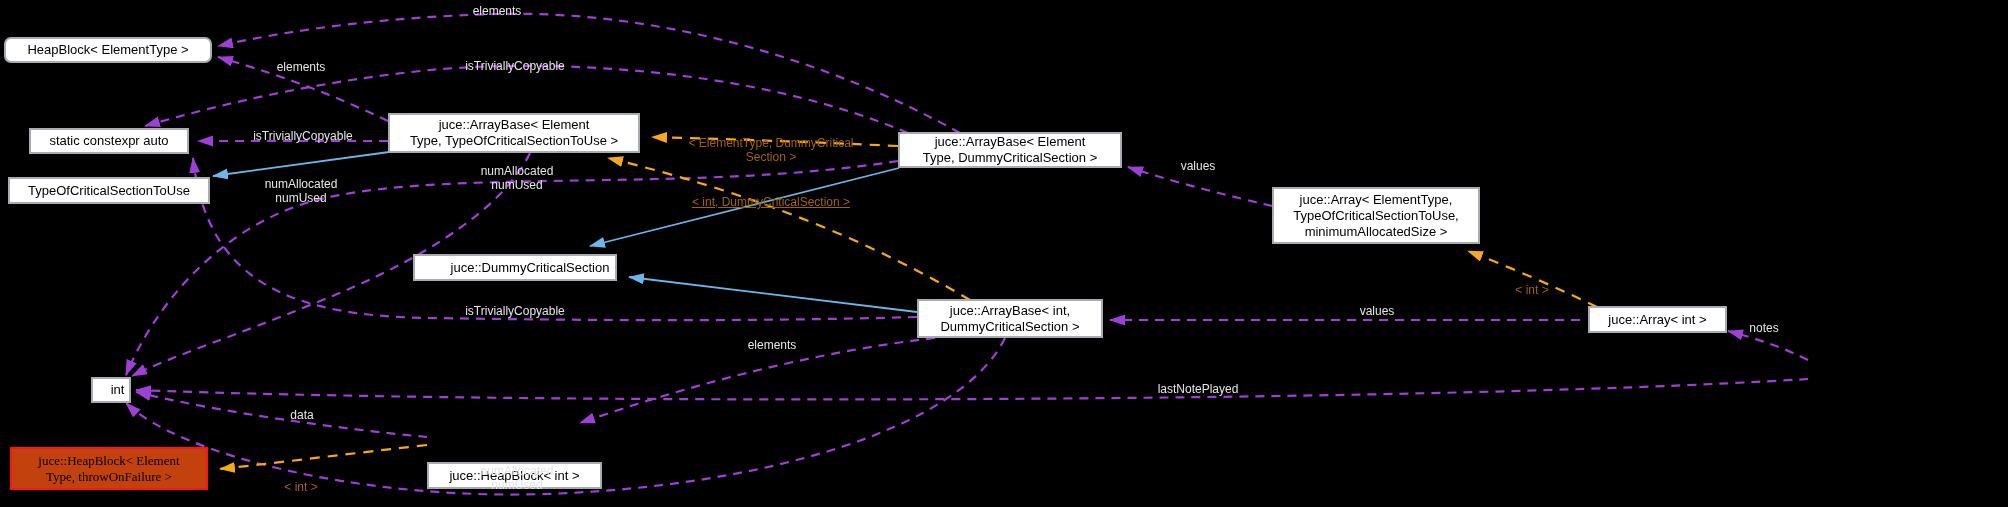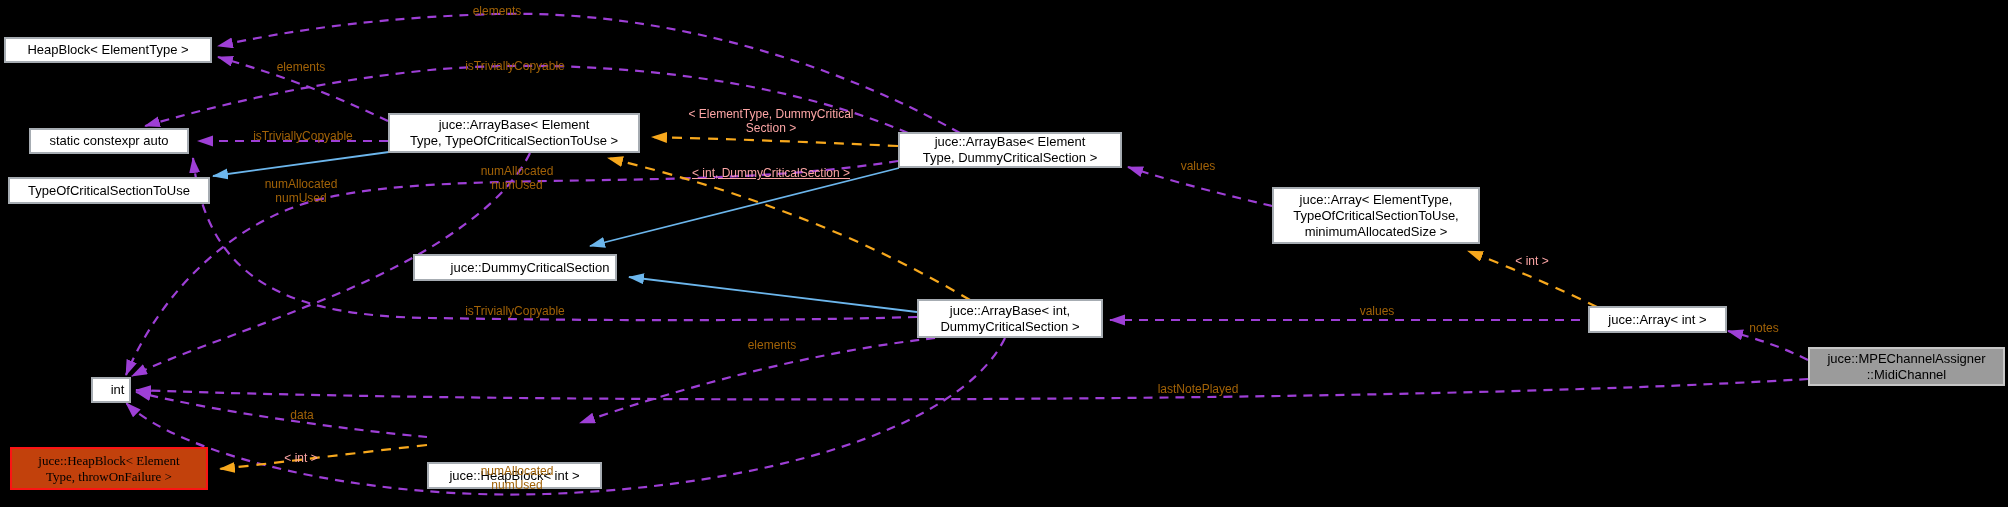--- a/index.html
+++ b/index.html
@@ -15,24 +15,24 @@
     position:absolute;box-sizing:border-box;
     background:#ffffff;border:2px solid #a6acb2;color:#000;
     display:flex;align-items:center;justify-content:center;
     text-align:center;font:13px/16px "Liberation Sans",sans-serif;
     white-space:pre-line;padding:1px 3px;
   }
   .node.current{background:#9b9b9b;border-color:#c6c6c6;}
   .node.error{background:#c2410c;border-color:#fb1414;font-family:Liberation Serif, serif;}
   .elabel{
     position:absolute;transform:translate(-50%,-50%);
-    color:#a16207;font:12px/14px "Liberation Sans",sans-serif;
+    color:#e5e5e5;font:12px/14px "Liberation Sans",sans-serif;
     white-space:pre-line;text-align:center;
   }
-  .elabel.orange{color:#fca5a5;}
+  .elabel.orange{color:#a16207;margin-top:29px;}
 </style>
 </head>
 <body>
 
 <div id="canvas">
 
   <svg id="edges" width="2008" height="507" viewBox="0 0 2008 507" xmlns="http://www.w3.org/2000/svg">
     <defs>
       <marker id="arr-purple" markerWidth="17" markerHeight="12" refX="15" refY="5.5" orient="auto" markerUnits="userSpaceOnUse">
         <path d="M0,0 L16,5.5 L0,11 z" fill="#9e3fd6"></path>
@@ -69,36 +69,34 @@
       <path d="M 427 445 C 355 453 292 461 220 469" marker-end="url(#arr-orange)"></path>
     </g>
 
     <g fill="none" stroke="#6cb6ec" stroke-width="1.8">
       <path d="M 389 152 L 213 176" marker-end="url(#arr-blue)"></path>
       <path d="M 899 168 L 590 246" marker-end="url(#arr-blue)"></path>
       <path d="M 917 312 L 629 277" marker-end="url(#arr-blue)"></path>
     </g>
   </svg>
 
-  <div class="node" style="left:4px;top:37px;width:208px;height:26px;">HeapBlock&lt; ElementType &gt;</div>
+  <div class="node" style="left:4px;top:37px;width:208px;height:26px;border-radius:7px;">HeapBlock&lt; ElementType &gt;</div>
   <div class="node" style="left:29px;top:128px;width:160px;height:26px;">static constexpr auto</div>
   <div class="node" style="left:8px;top:177px;width:202px;height:27px;">TypeOfCriticalSectionToUse</div>
   <div class="node" style="left:388px;top:113px;width:252px;height:40px;">juce::ArrayBase&lt; Element
 Type, TypeOfCriticalSectionToUse &gt;</div>
   <div class="node" style="left:898px;top:132px;width:224px;height:36px;">juce::ArrayBase&lt; Element
 Type, DummyCriticalSection &gt;</div>
   <div class="node" style="left:1272px;top:187px;width:208px;height:57px;">juce::Array&lt; ElementType,
 TypeOfCriticalSectionToUse,
 minimumAllocatedSize &gt;</div>
   <div class="node" style="left:413px;top:254px;width:204px;height:27px;padding-left:33px;">juce::DummyCriticalSection</div>
   <div class="node" style="left:917px;top:299px;width:186px;height:39px;">juce::ArrayBase&lt; int,
 DummyCriticalSection &gt;</div>
   <div class="node" style="left:1580px;top:306px;width:139px;height:27px;margin-left:8px;">juce::Array&lt; int &gt;</div>
-  <div class="node current" style="left:1808px;top:347px;width:197px;height:39px;">juce::MPEChannelAssigner
-::MidiChannel</div>
   <div class="node" style="left:91px;top:377px;width:40px;height:26px;padding-left:16px;">int</div>
   <div class="node" style="left:427px;top:426px;width:175px;height:27px;margin-top:36px;">juce::HeapBlock&lt; int &gt;</div>
   <div class="node error" style="left:10px;top:447px;width:198px;height:43px;">juce::HeapBlock&lt; Element
 Type, throwOnFailure &gt;</div>
 
   <div class="elabel" style="left:497px;top:11px;">elements</div>
   <div class="elabel" style="left:515px;top:66px;">isTriviallyCopyable</div>
   <div class="elabel" style="left:301px;top:67px;">elements</div>
   <div class="elabel" style="left:303px;top:136px;">isTriviallyCopyable</div>
   <div class="elabel" style="left:301px;top:191px;">numAllocated

